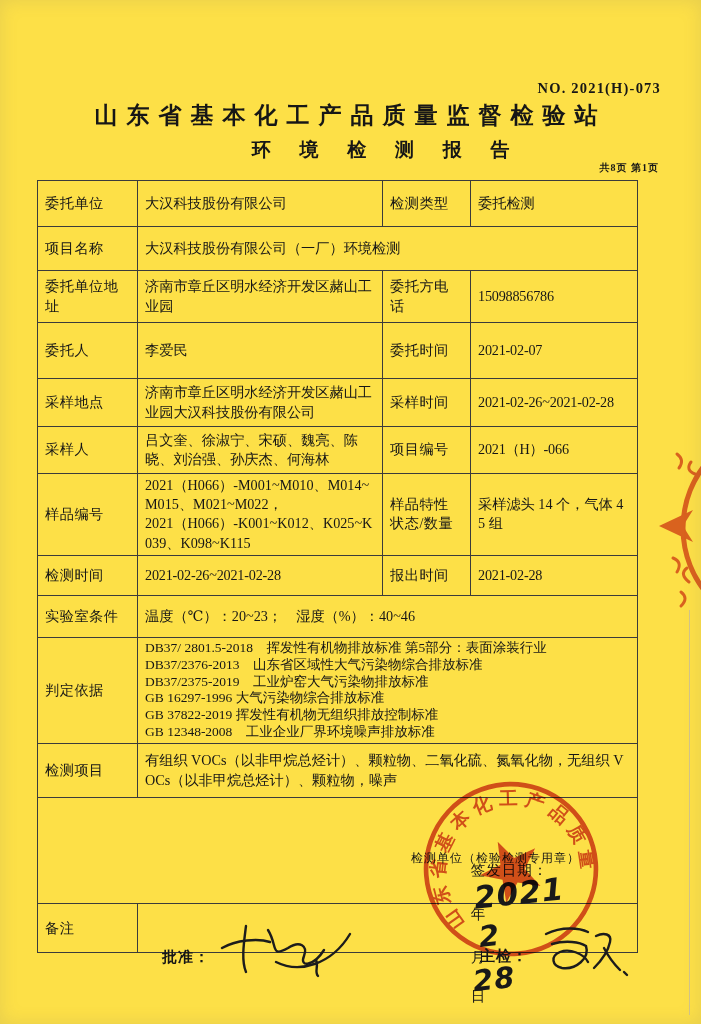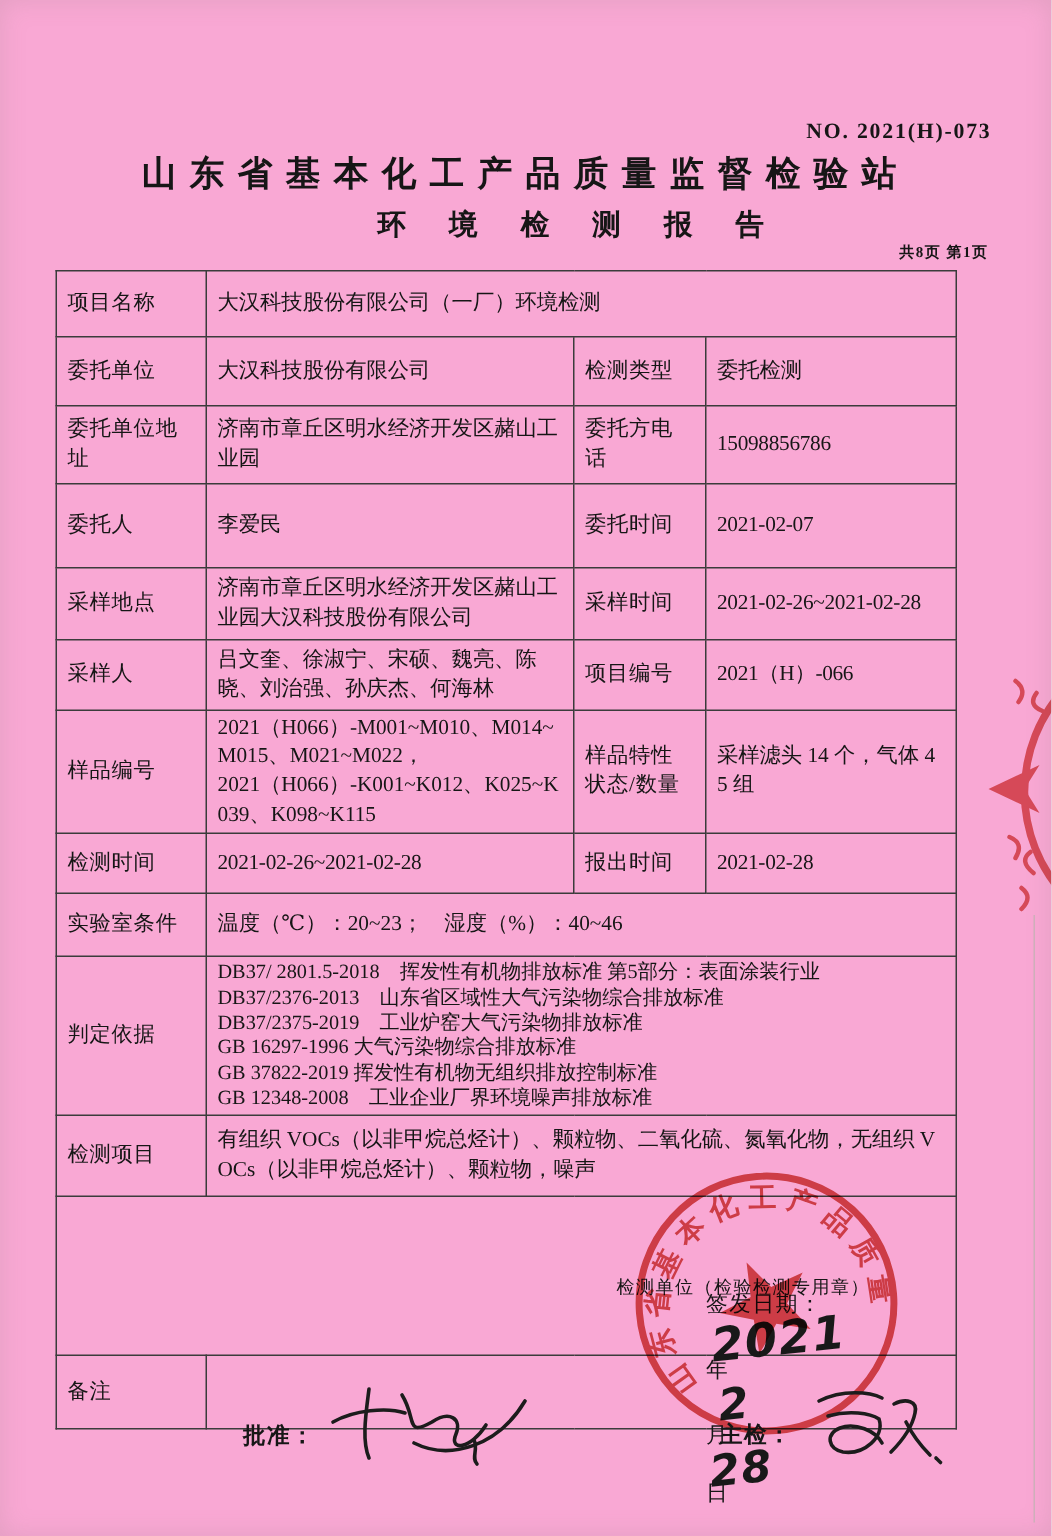--- a/index.html
+++ b/index.html
@@ -4,21 +4,21 @@
 <style>
   html,body{margin:0;padding:0;}
   body{
     width:701px;height:1024px;overflow:hidden;
     background:#e8e6e0;
     font-family:"Liberation Serif","DejaVu Serif",serif;
     color:#161616;
   }
   .page{
     position:relative;width:701px;height:1024px;
-    background:#f9a8d4;
+    background:#fde047;
     box-shadow:inset 0 0 18px rgba(120,115,105,.18);
   }
   .page-right-edge{
     position:absolute;top:610px;right:11px;width:1px;height:405px;
     background:#b9b4ac;opacity:.65;
   }
   
   .doc-no{position:absolute;top:80px;right:40px;font-size:14.5px;letter-spacing:1.2px;font-weight:600;}
   .title{position:absolute;top:100px;left:0;width:100%;text-align:center;
          font-size:23px;font-weight:700;letter-spacing:9px;}
@@ -74,30 +74,30 @@
 
   <table class="report">
     <colgroup>
         <col style="width:100px">
         <col style="width:245px">
         <col style="width:88px">
         <col style="width:167px">
       </colgroup>
 
     <tbody>
-        <tr style="height:44px">
-      <th>项目名称</th>
-      <td colspan="3">大汉科技股份有限公司（一厂）环境检测</td>
-    </tr>
-
-    <tr style="height:46px">
+        <tr style="height:46px">
       <th>委托单位</th>
       <td>大汉科技股份有限公司</td>
       <th>检测类型</th>
       <td>委托检测</td>
+    </tr>
+
+    <tr style="height:44px">
+      <th>项目名称</th>
+      <td colspan="3">大汉科技股份有限公司（一厂）环境检测</td>
     </tr>
 
     <tr style="height:52px">
       <th>委托单位地址</th>
       <td>济南市章丘区明水经济开发区赭山工业园</td>
       <th>委托方电话</th>
       <td class="num">15098856786</td>
     </tr>
 
     <tr style="height:56px">

